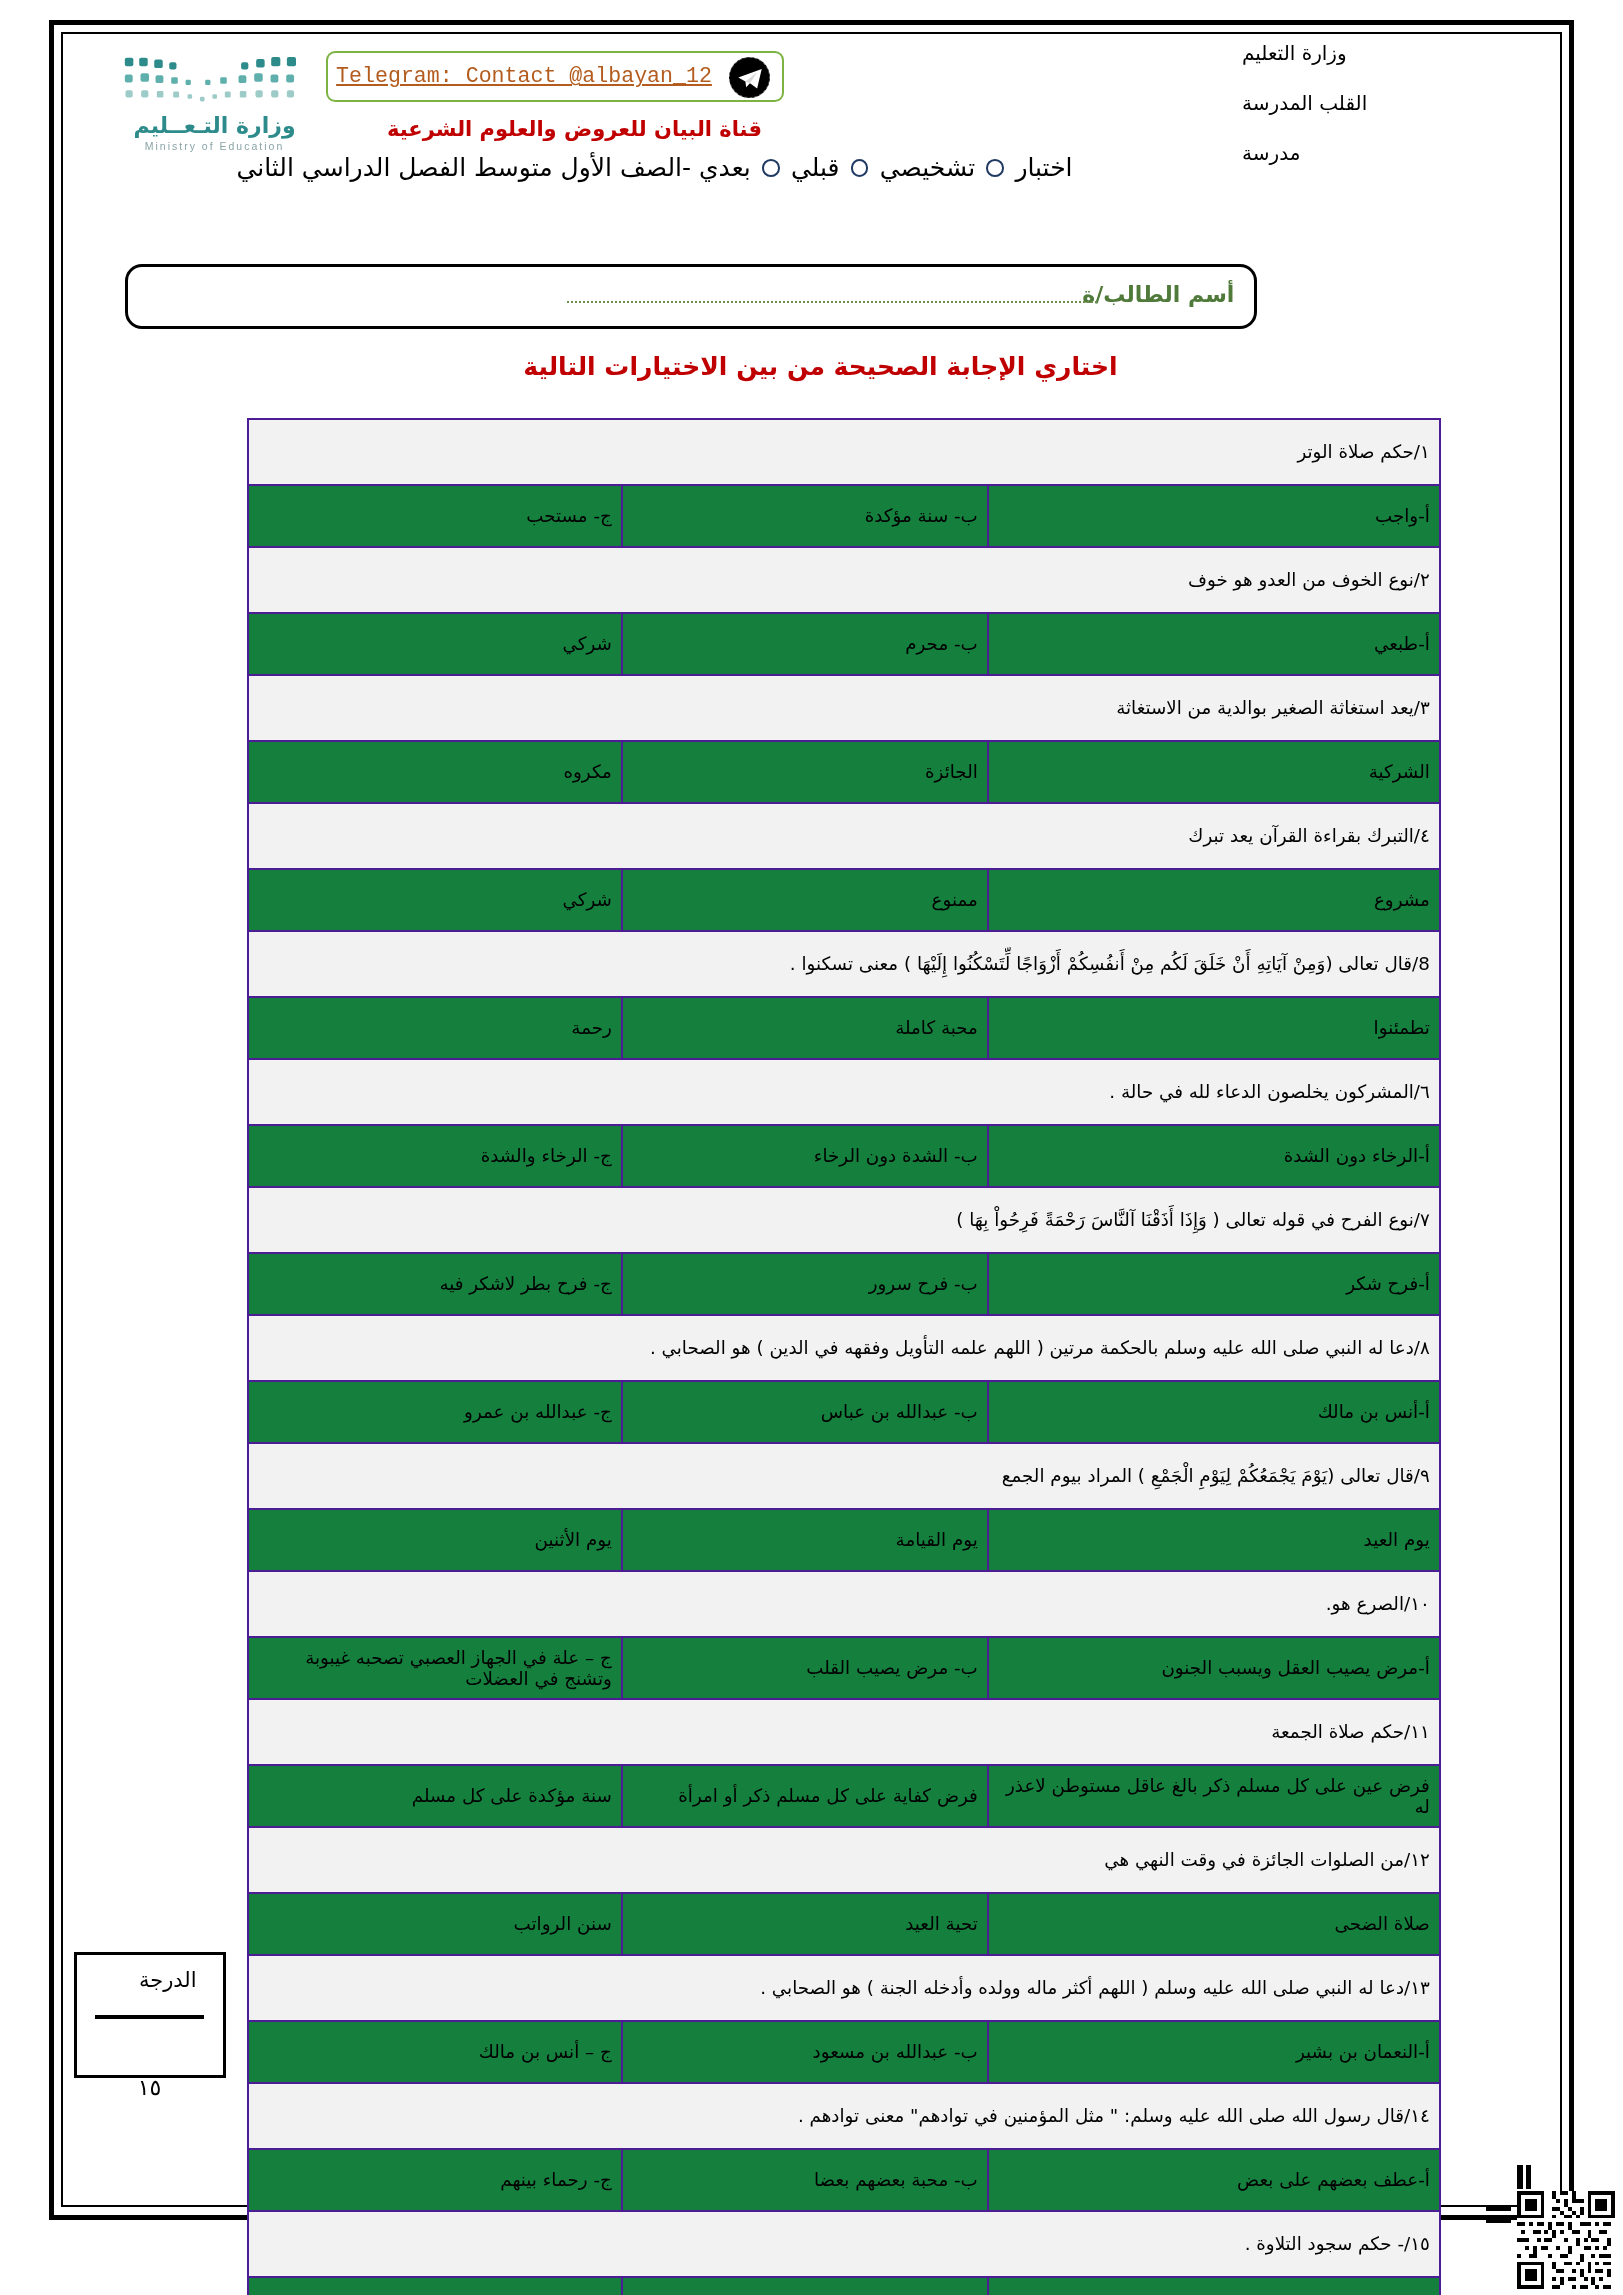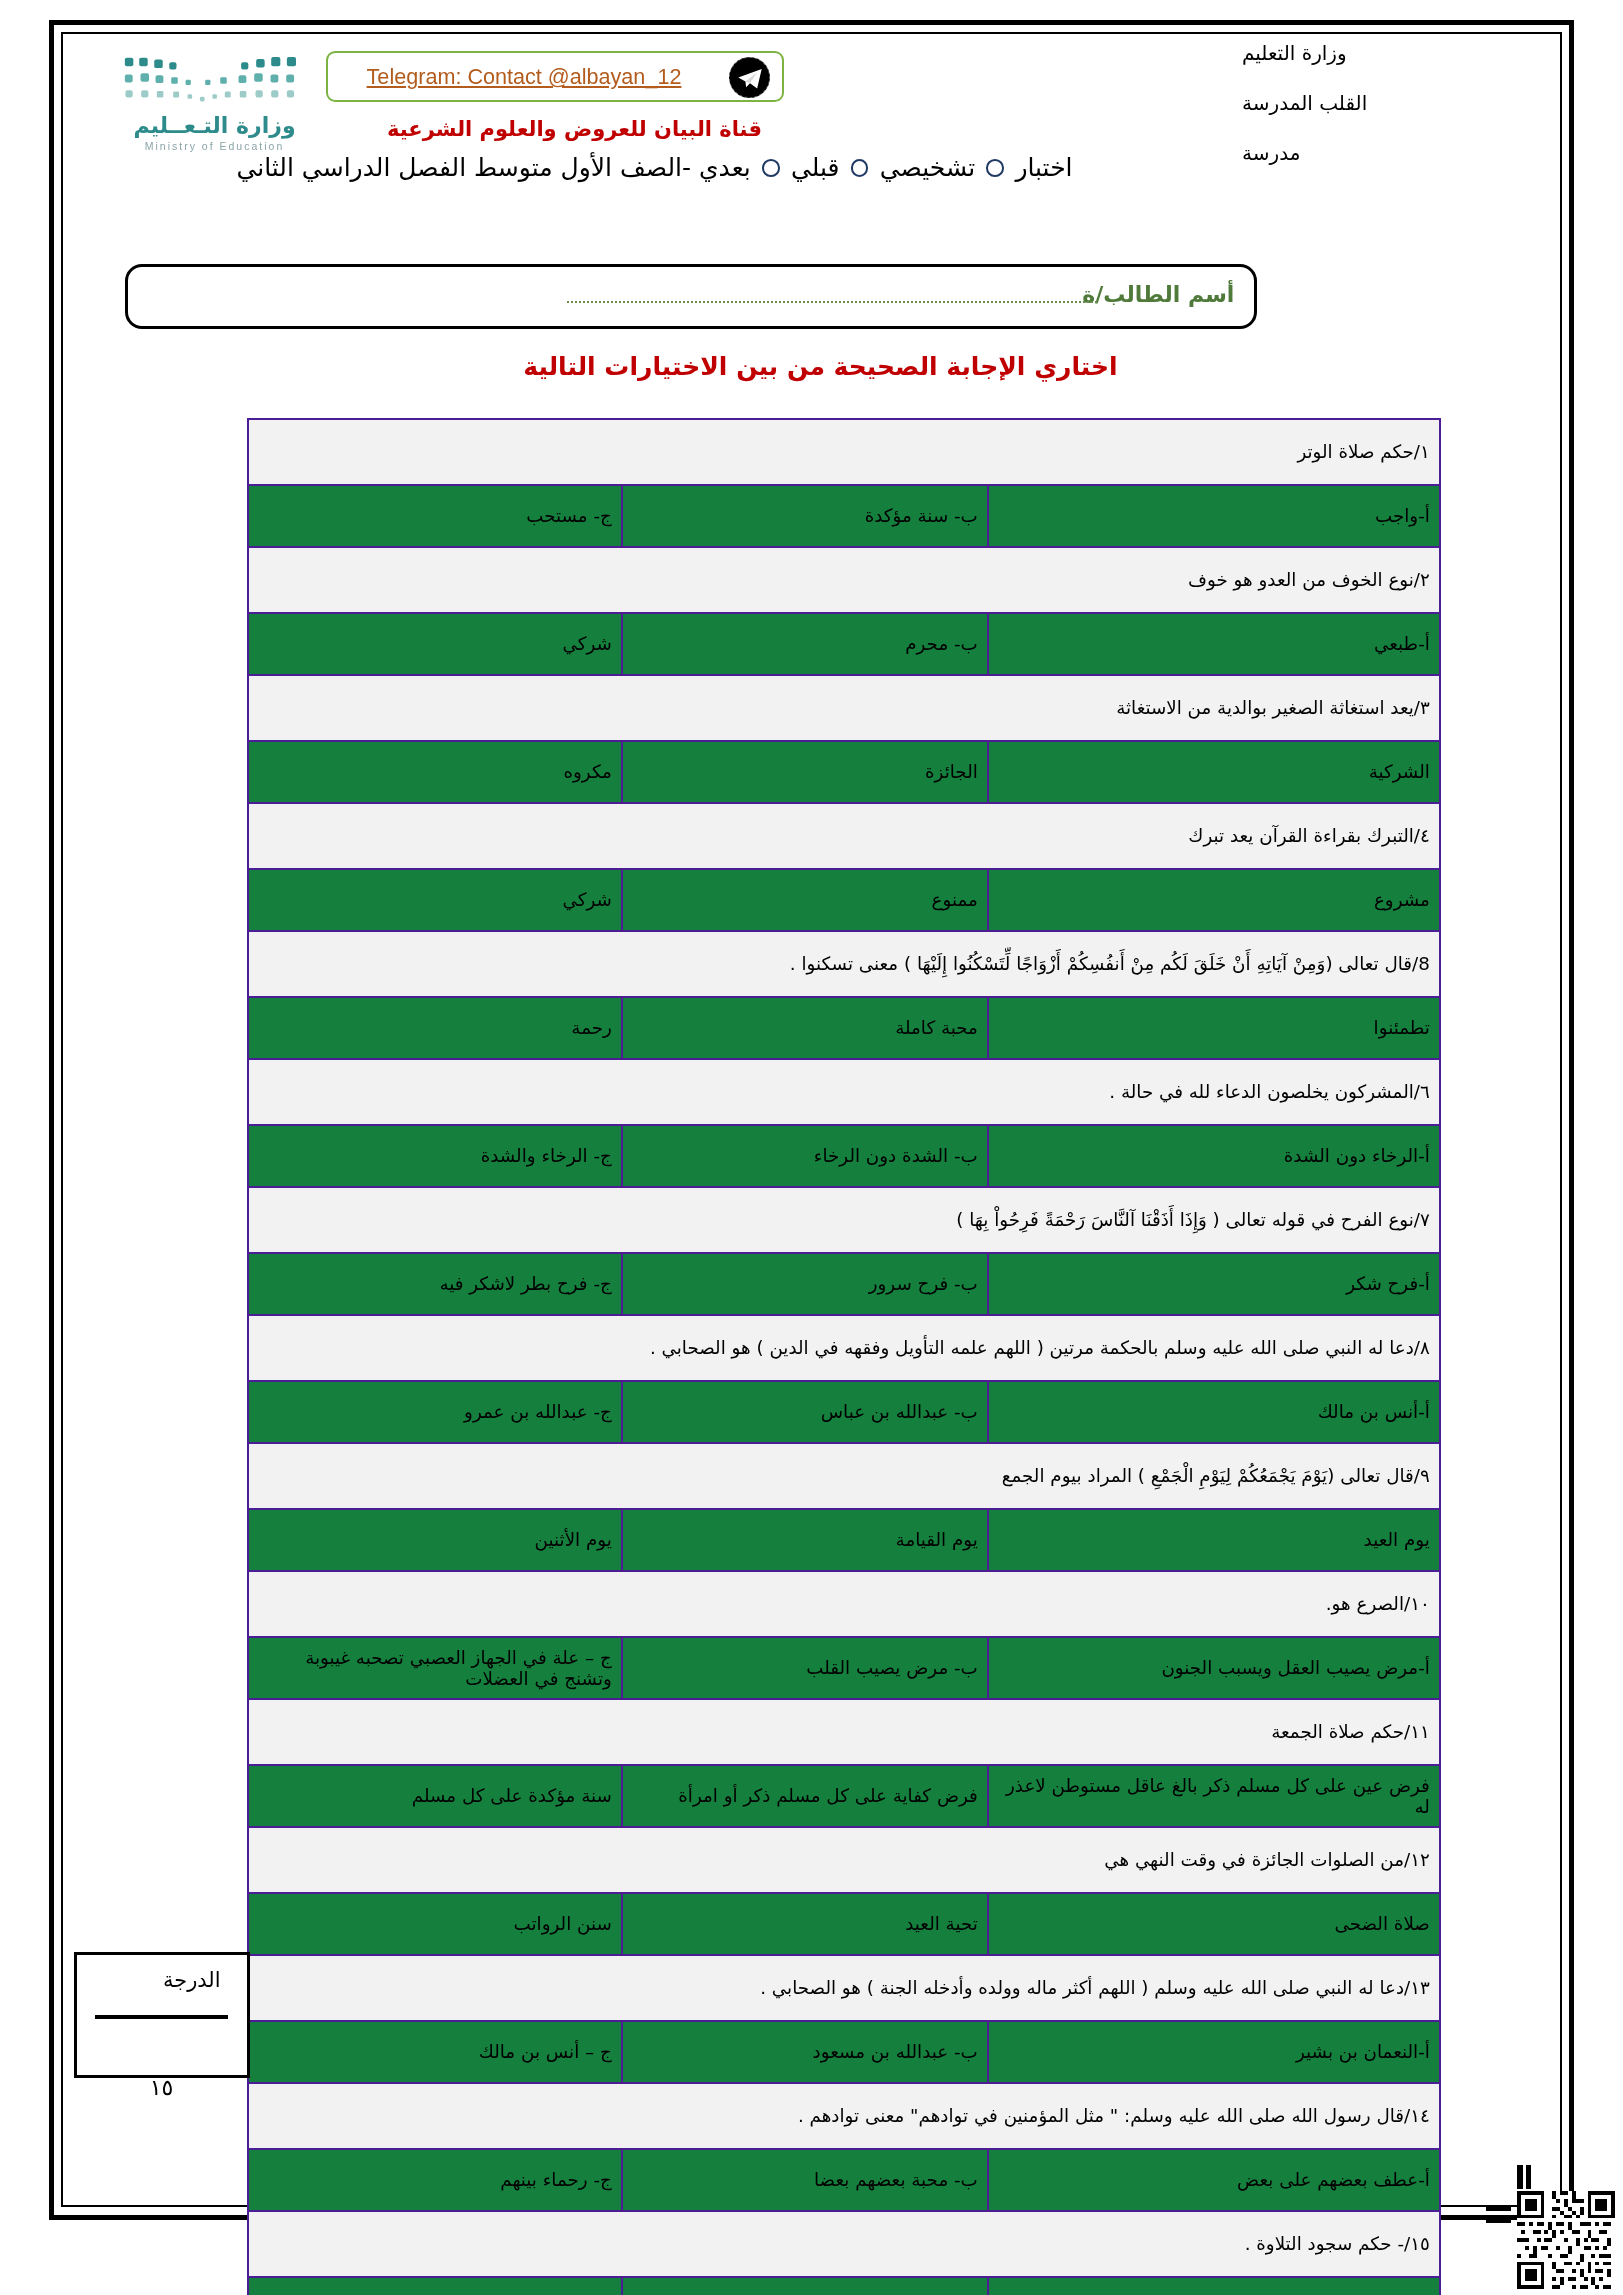--- a/index.html
+++ b/index.html
@@ -63,21 +63,21 @@
   .tg-icon{
     position:absolute;right:11.8px;top:4.6px;width:41px;height:41px;
     border-radius:50%;background:#000;
     border:1.3px dashed #555;
     box-sizing:border-box;
   }
   .tg-icon svg{position:absolute;left:7.2px;top:8.5px;}
   .tg-text{
     position:absolute;left:0;right:62px;top:11.8px;
     text-align:center;
-    font-family:Liberation Sans, sans-serif;
+    font-family:Liberation Mono, monospace;
     font-size:21.6px;color:#b35c1e;
     text-decoration:underline;
     direction:ltr;
   }
   .channel-line{
     position:absolute;left:272px;top:92px;width:497px;
     text-align:center;direction:rtl;
     font-family:"DejaVu Sans",sans-serif;
     font-size:21px;font-weight:bold;color:#c00000;
   }
@@ -141,21 +141,21 @@
     background:#15803d;
     text-align:right;
     height:47px;
   }
   .col-a{width:452px;}
   .col-b{width:366px;}
   .col-c{width:374px;}
   
   .grade-box{
     position:absolute;left:19.6px;top:1927px;
-    width:176px;height:126px;
+    width:152px;height:126px;
     border:3.3px solid #000;background:#fff;
     box-sizing:border-box;
   }
   .grade-label{
     position:absolute;right:26px;top:13px;
     font-family:"DejaVu Serif","DejaVu Sans",serif;
     font-size:21px;color:#000;direction:rtl;
   }
   .grade-rule{
     position:absolute;left:18.3px;right:18.3px;top:60px;

